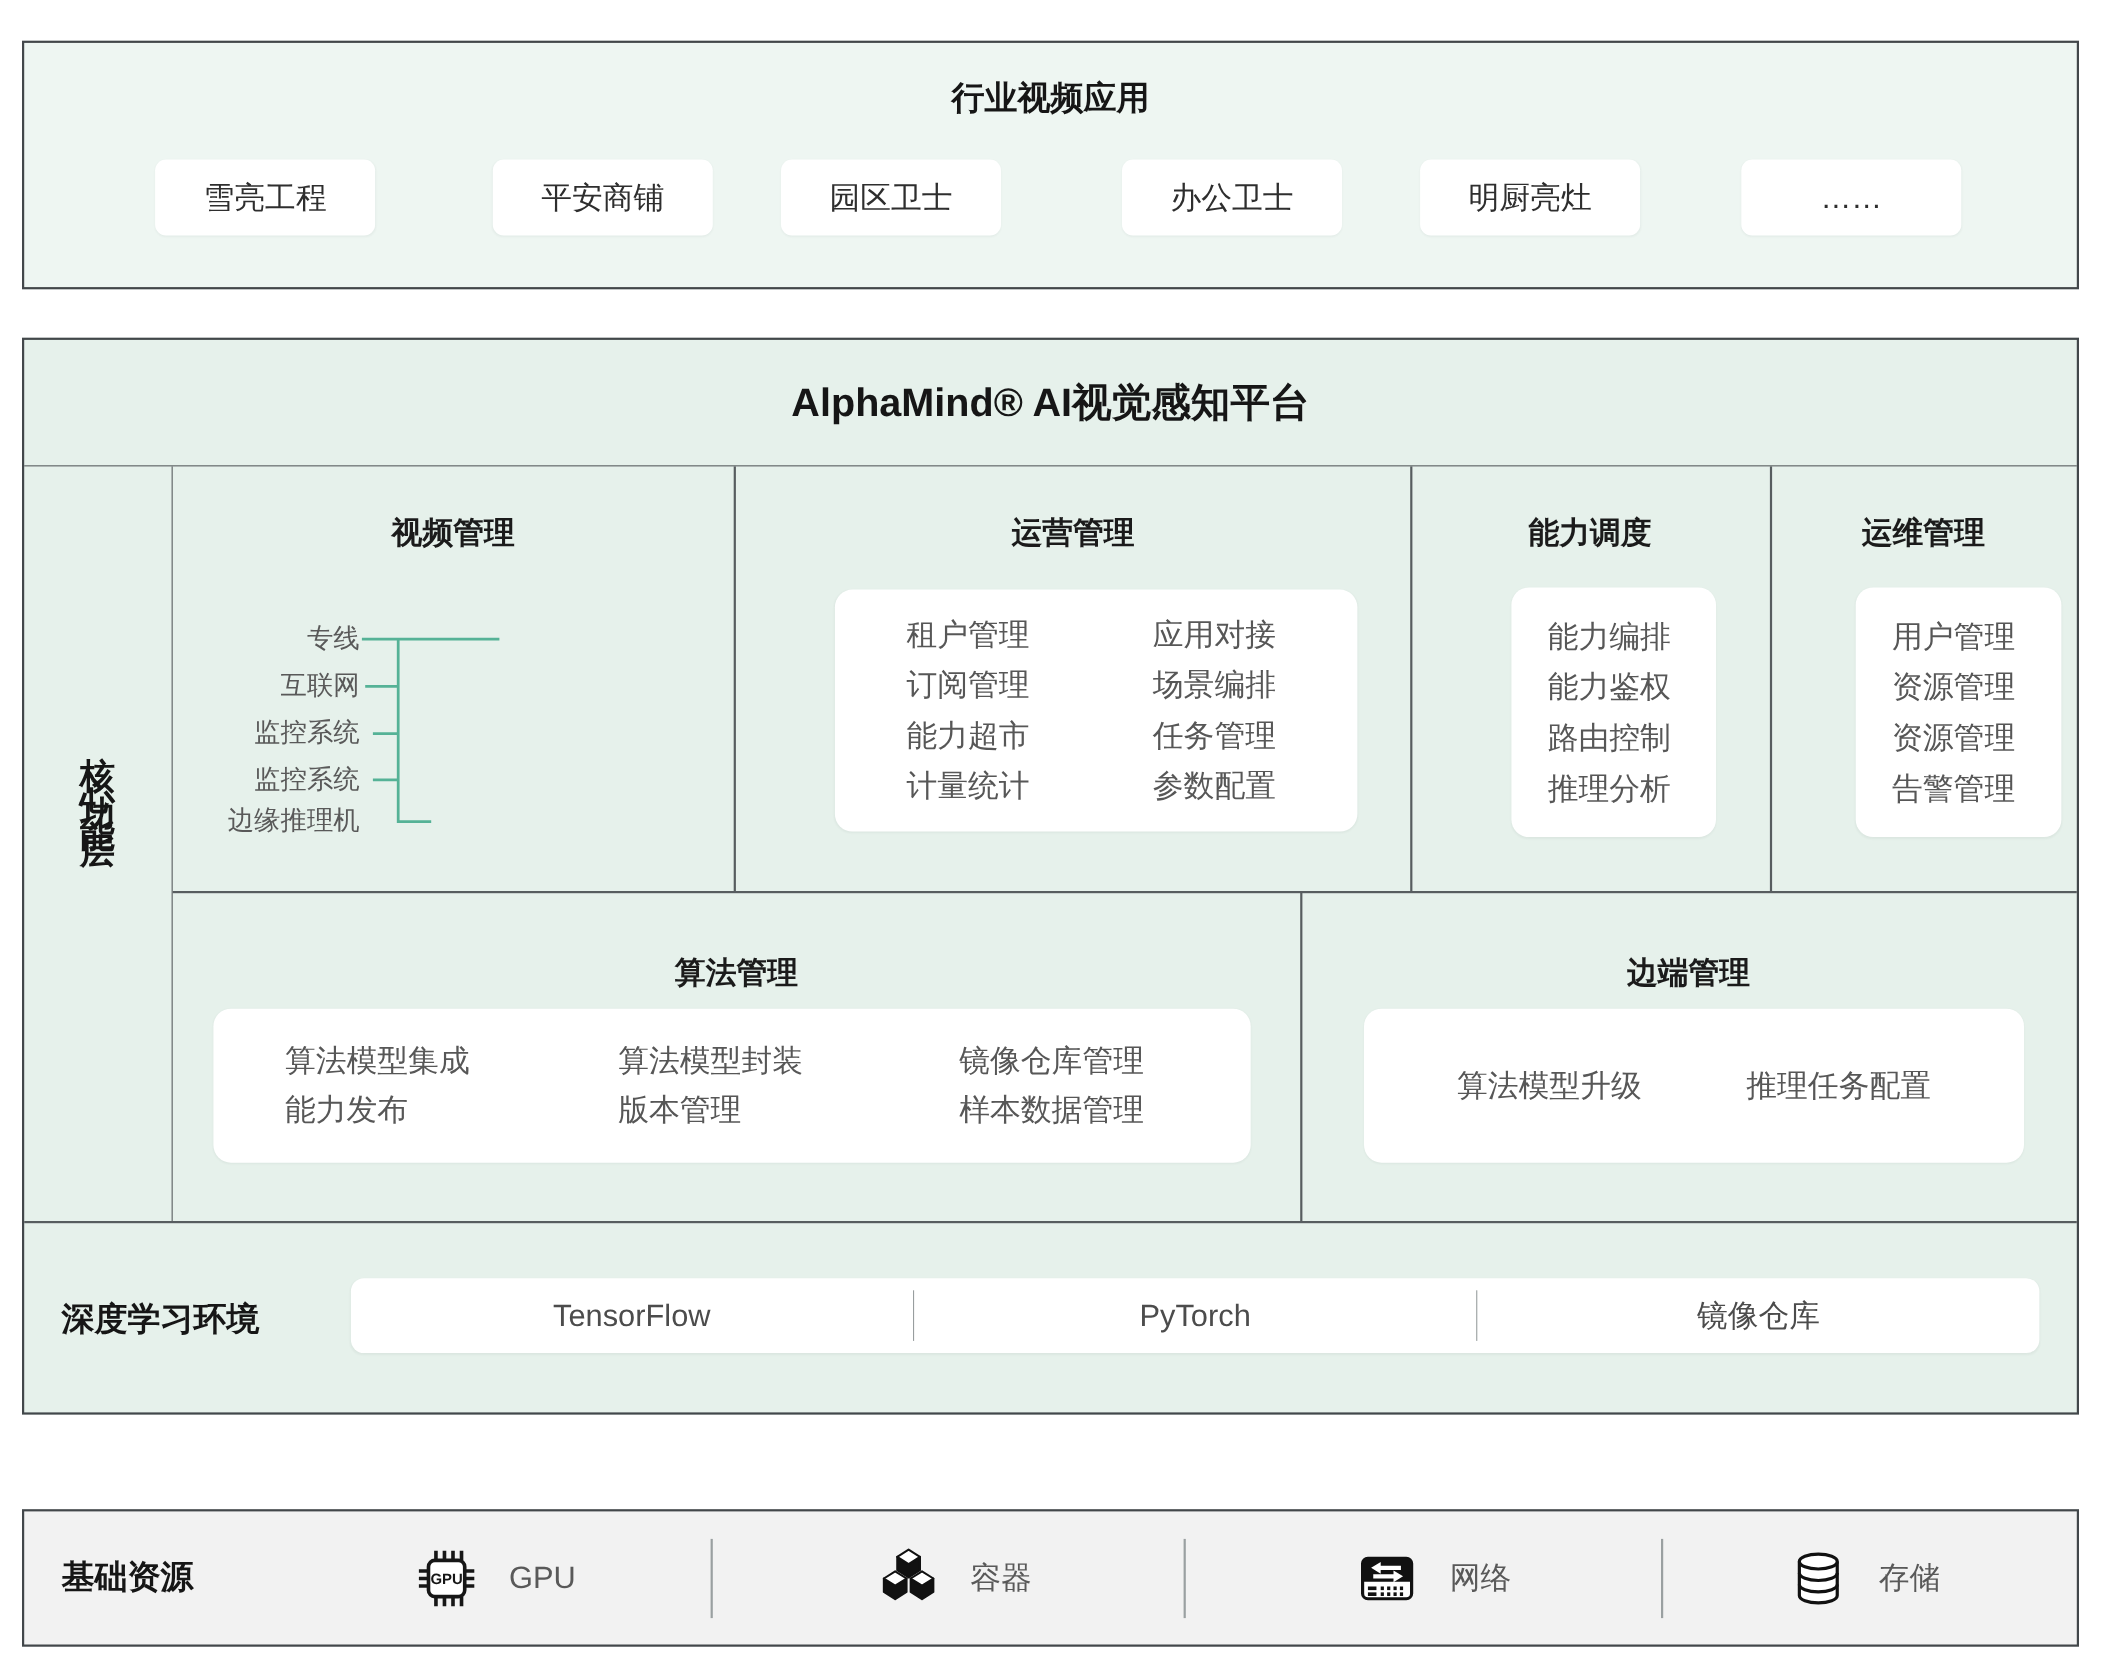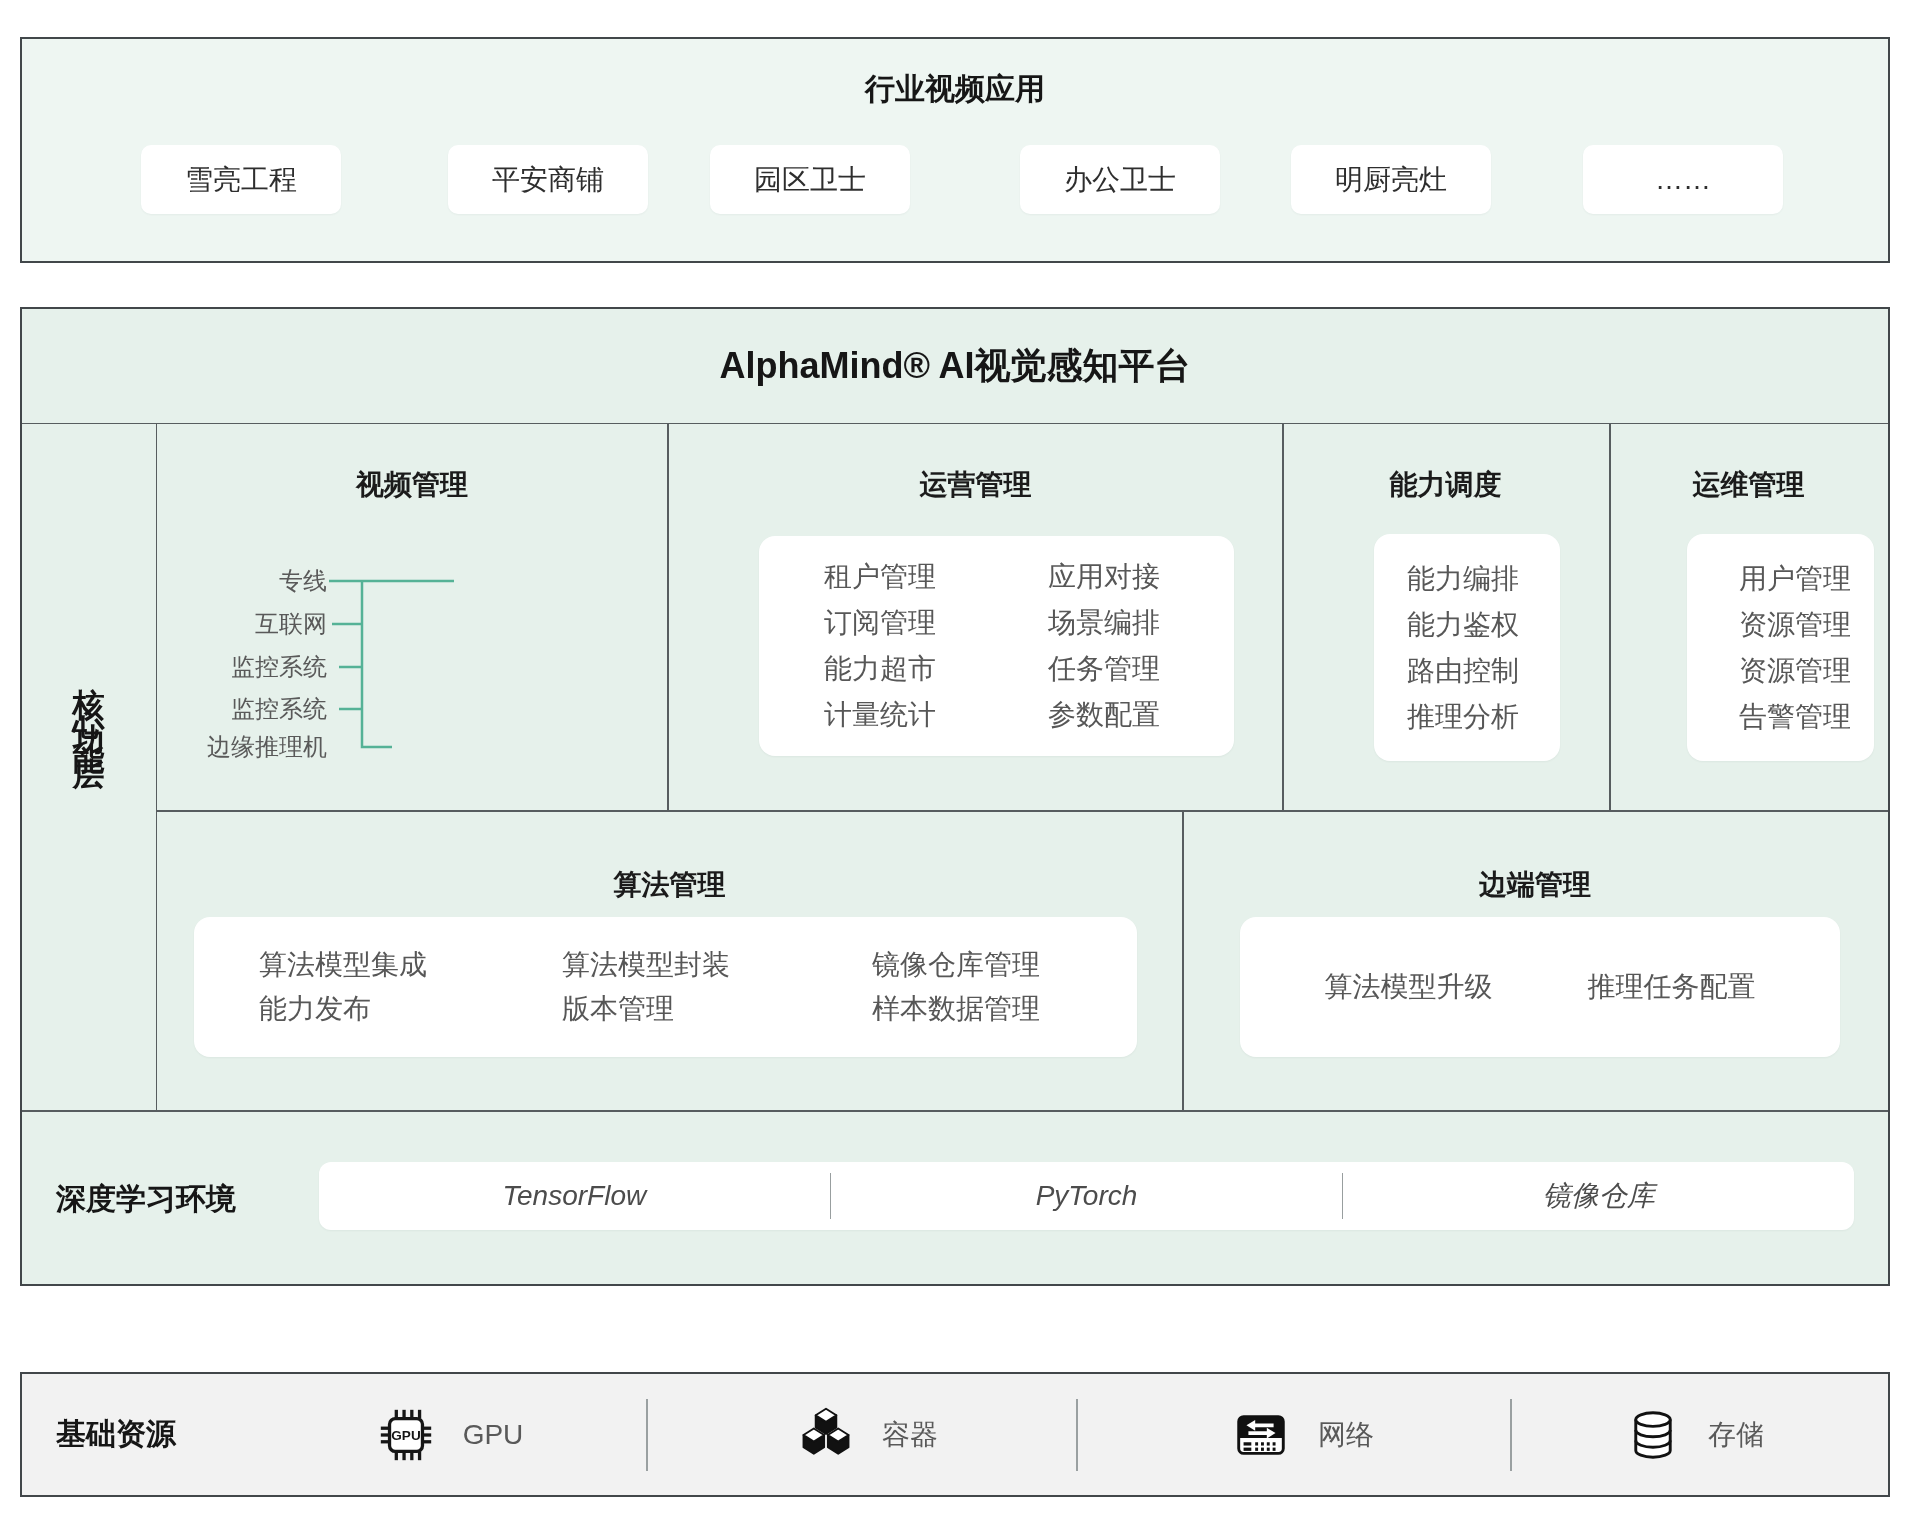--- a/index.html
+++ b/index.html
@@ -42,21 +42,21 @@
   .vstack{display:flex;flex-direction:column;justify-content:center;gap:16px;box-sizing:border-box;}
 
   .src-label{position:absolute;right:340px;font-size:24px;line-height:30px;color:#595959;white-space:nowrap;}
 
   
   .dl-row{position:absolute;left:0;top:801px;width:100%;height:178px;}
   .dl-label{position:absolute;left:34px;top:0;height:100%;display:flex;align-items:center;
             font-size:30px;font-weight:bold;color:#161616;}
   .dl-bar{position:absolute;left:297px;top:52px;width:1535px;height:68px;background:#fff;border-radius:12px;
           display:flex;align-items:stretch;box-shadow:0 1px 2px rgba(40,60,50,.05);}
-  .dl-cell{flex:1;display:flex;align-items:center;justify-content:center;font-size:28px;color:#4c4c4c;font-style:italic;}
+  .dl-cell{flex:1;display:flex;align-items:center;justify-content:center;font-size:28px;color:#4c4c4c;}
   .dl-sep{width:1.5px;background:#989e9f;height:46px;align-self:center;}
 
   
   .infra-label{position:absolute;left:34px;top:0;height:100%;display:flex;align-items:center;
                font-size:30px;font-weight:bold;color:#161616;}
   .res-group{position:absolute;top:0;height:100%;width:300px;display:flex;align-items:center;
              justify-content:center;gap:26px;}
   .res-group .item{color:#595959;}
   .res-sep{position:absolute;width:1.5px;height:72px;top:25px;background:#9aa0a1;}
   .icon{flex:0 0 auto;display:block;}
@@ -125,21 +125,21 @@
       <div class="wbox vstack" style="left:92px;top:110px;width:186px;height:227px;padding-left:33px">
         <span class="item">能力编排</span>
         <span class="item">能力鉴权</span>
         <span class="item">路由控制</span>
         <span class="item">推理分析</span>
       </div>
     </div>
 
     <div class="pcol" style="left:1587px;width:279px">
       <div class="col-h">运维管理</div>
-      <div class="wbox vstack" style="left:78px;top:110px;width:187px;height:227px;padding-left:52px">
+      <div class="wbox vstack" style="left:78px;top:110px;width:187px;height:227px;padding-left:33px">
         <span class="item">用户管理</span>
         <span class="item">资源管理</span>
         <span class="item">资源管理</span>
         <span class="item">告警管理</span>
       </div>
     </div>
 
     <div class="prow2" style="left:135px;width:1025px">
       <div class="row-h">算法管理</div>
       <div class="wbox" style="left:37px;top:107px;width:943px;height:140px">

